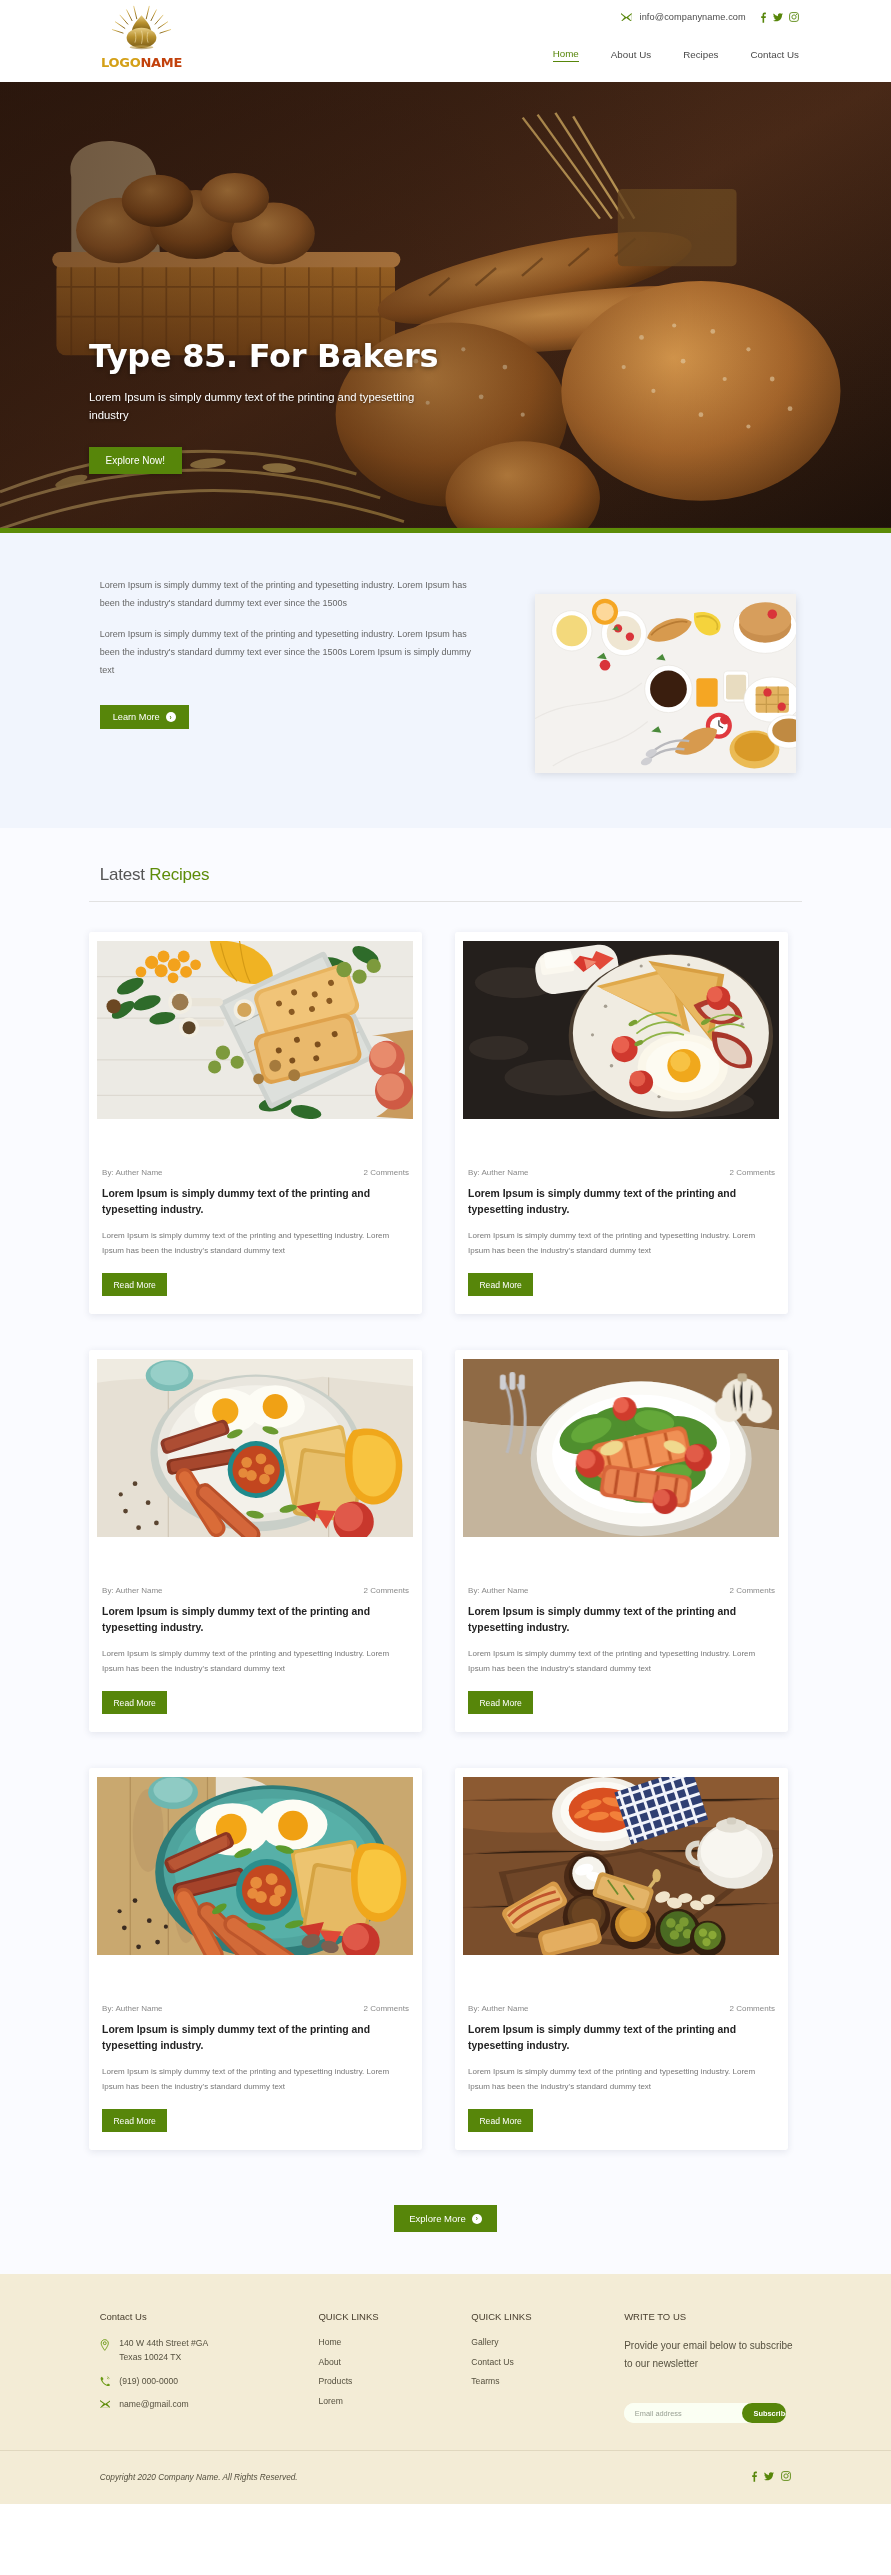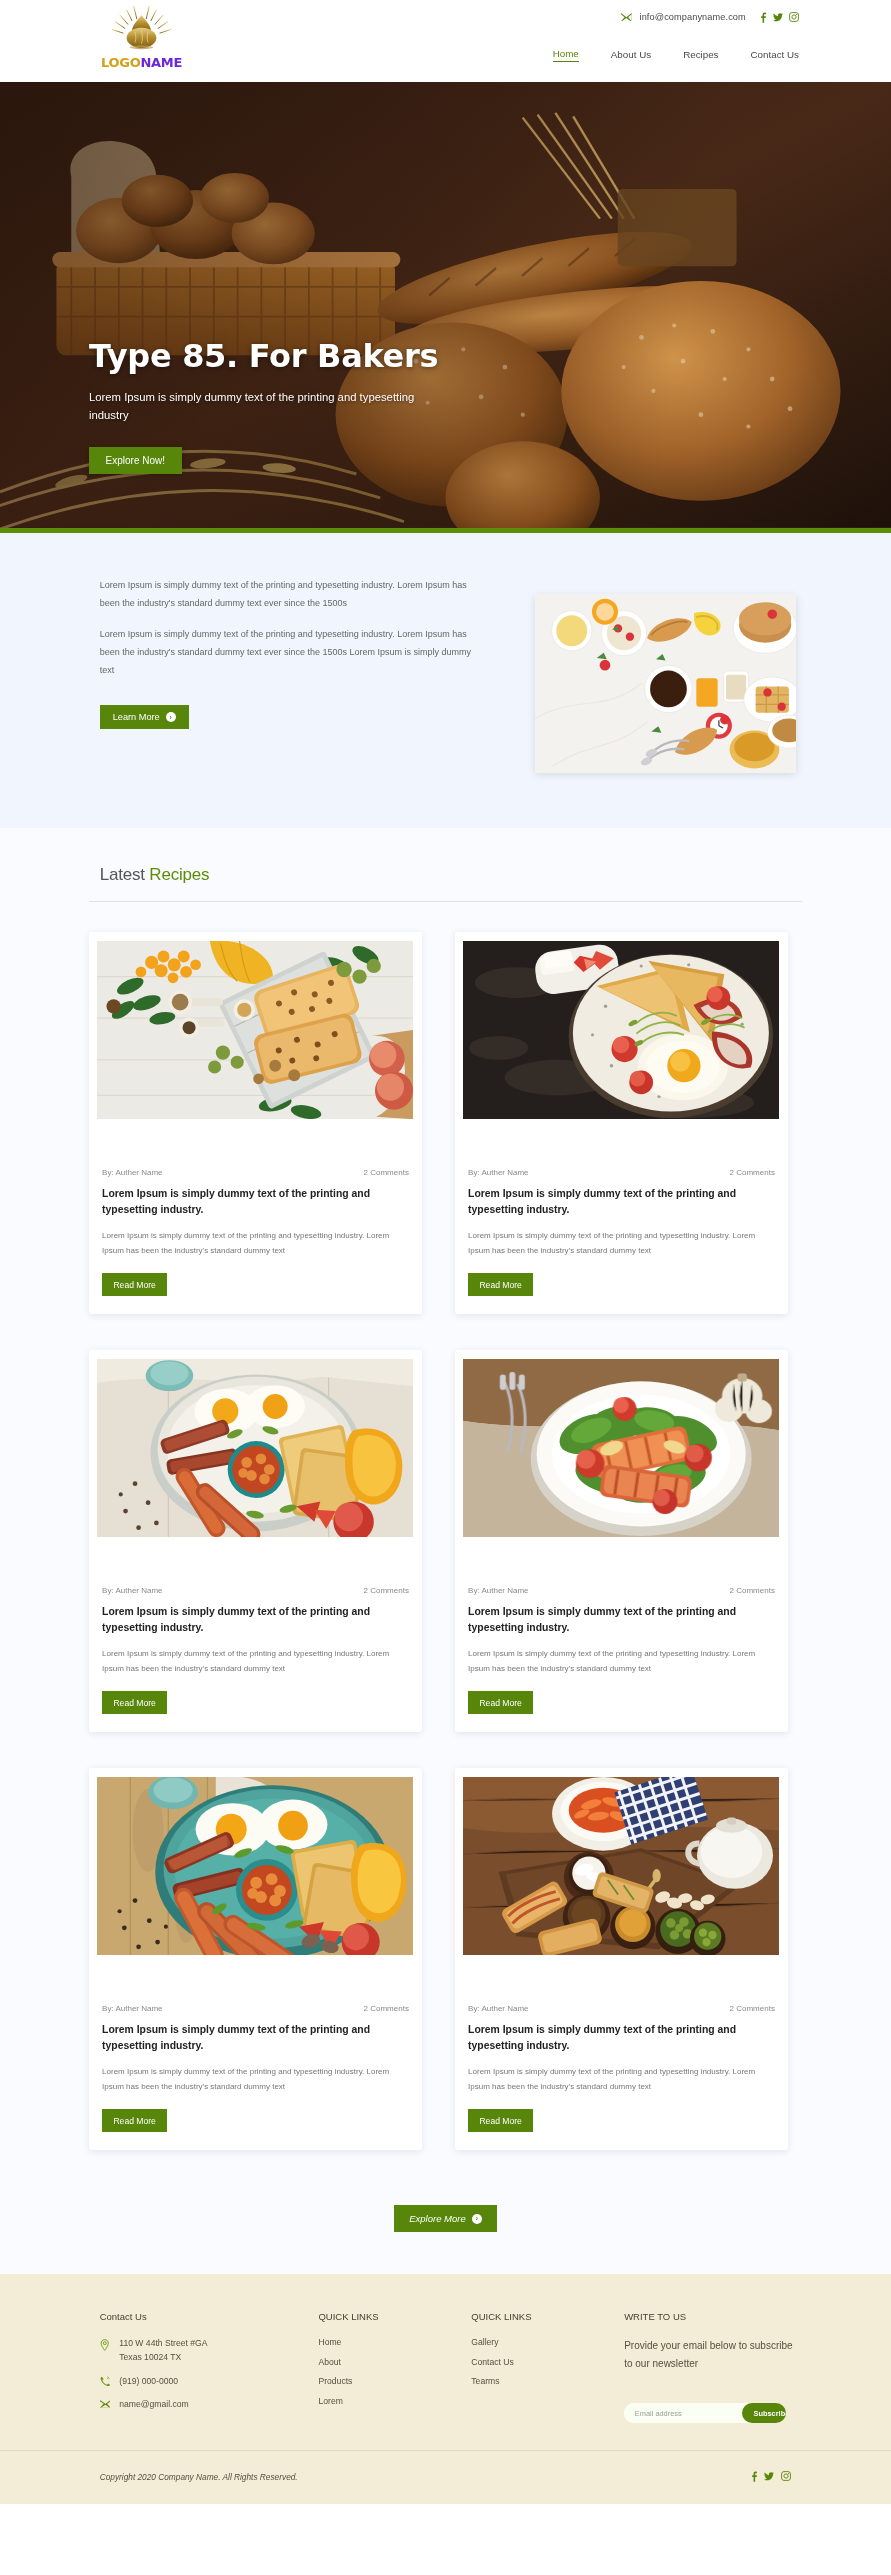--- a/index.html
+++ b/index.html
@@ -25,21 +25,21 @@
     display: flex; flex-direction: column;
     align-items: center; justify-content: flex-start;
   }
   .logo-mark { width: 75px; height: 55px; display:block; }
   .logo-text {
     font-weight: bold; font-size: 13px; letter-spacing: -0.3px;
     line-height: 1; margin-top: -1.2px; white-space: nowrap;
     font-family: "DejaVu Sans", sans-serif;
   }
   .logo-text .lg { color: #d4a017; }
-  .logo-text .nm { color: #6d28d9; }
+  .logo-text .nm { color: #c2410c; }
 
   .header-top {
     position: absolute; right: 92px; top: 12px;
     display: flex; align-items: center; gap: 7.7px;
     font-size: 9px; color: #4a4a4a; text-align: right;
   }
   .mail-ico { width: 10.7px; height: 8.3px; display:block; }
   .header-top .email { color: #4a4a4a; font-size: 9.2px; letter-spacing: 0.1px;}
   .soc { display: flex; align-items: center; gap: 6.5px; margin-left: 6px; }
   .soc svg { display: block; }
@@ -134,21 +134,21 @@
   .card-title {
     font-size: 10.4px; color: #222; font-weight: bold; line-height: 1.55;
     margin-bottom: 9.5px;
   }
   .card-text {
     font-size: 8px; color: #777; line-height: 1.95; margin-bottom: 14.3px;
   }
   .read-btn { padding: 6.5px 11.3px; font-size: 8.6px; }
 
   .explore-wrap { text-align: center; padding: 31px 0 42px 0; background: #fafbff;}
-  .explore-btn { padding: 7.7px 15.4px; font-size: 9.5px; font-style: italic; }
+  .explore-btn { padding: 7.7px 15.4px; font-size: 9.5px; }
 
   
   .footer { background: #f3ecd6; padding: 37px 0 0 0; }
   .footer-grid {
     width: 713px; margin: 0 auto; display: flex; padding-left: 10.7px;
     padding-bottom: 27px;
   }
   .fcol-1 { width: 219px; }
   .fcol-2 { width: 153px; }
   .fcol-3 { width: 153px; }
@@ -1089,21 +1089,21 @@
       <div class="fcol-1">
         <div class="f-title">Contact Us</div>
         <div class="f-row">
           <span class="f-ico">
             <svg width="9.5" height="12" viewBox="0 0 16 20">
                 <path d="M8 1C4.7 1 2 3.7 2 7c0 4.5 6 12 6 12s6-7.5 6-12c0-3.3-2.7-6-6-6z" fill="none" stroke="#6b9a14" stroke-width="1.6"></path>
                 <circle cx="8" cy="7" r="2.4" fill="none" stroke="#6b9a14" stroke-width="1.6"></circle>
               </svg>
           </span>
           <span class="f-val">
-            <span>110 W 44th Street #GA</span><br>
+            <span>140 W 44th Street #GA</span><br>
             <span>Texas 10024 TX</span>
           </span>
         </div>
         <div class="f-row">
           <span class="f-ico">
             <svg width="10" height="10" viewBox="0 0 17 17">
                 <path d="M3.4 1.2C2.3 1.6 1.3 2.6 1.1 3.8c-.4 2.5 2 6.6 4.4 9s6.5 4.8 9 4.4c1.2-.2 2.2-1.2 2.6-2.3l-3.4-2.2-2 2c-1.8-.5-3.4-1.4-4.8-2.8-1.4-1.4-2.3-3-2.8-4.8l2-2z" fill="#6b9a14"></path>
                 <path d="M12.4 1.2c1.6.4 2.9 1.7 3.3 3.3M12 3.6c.9.3 1.6 1 1.9 1.9" stroke="#6b9a14" stroke-width="1.2" fill="none"></path>
               </svg>
           </span>

